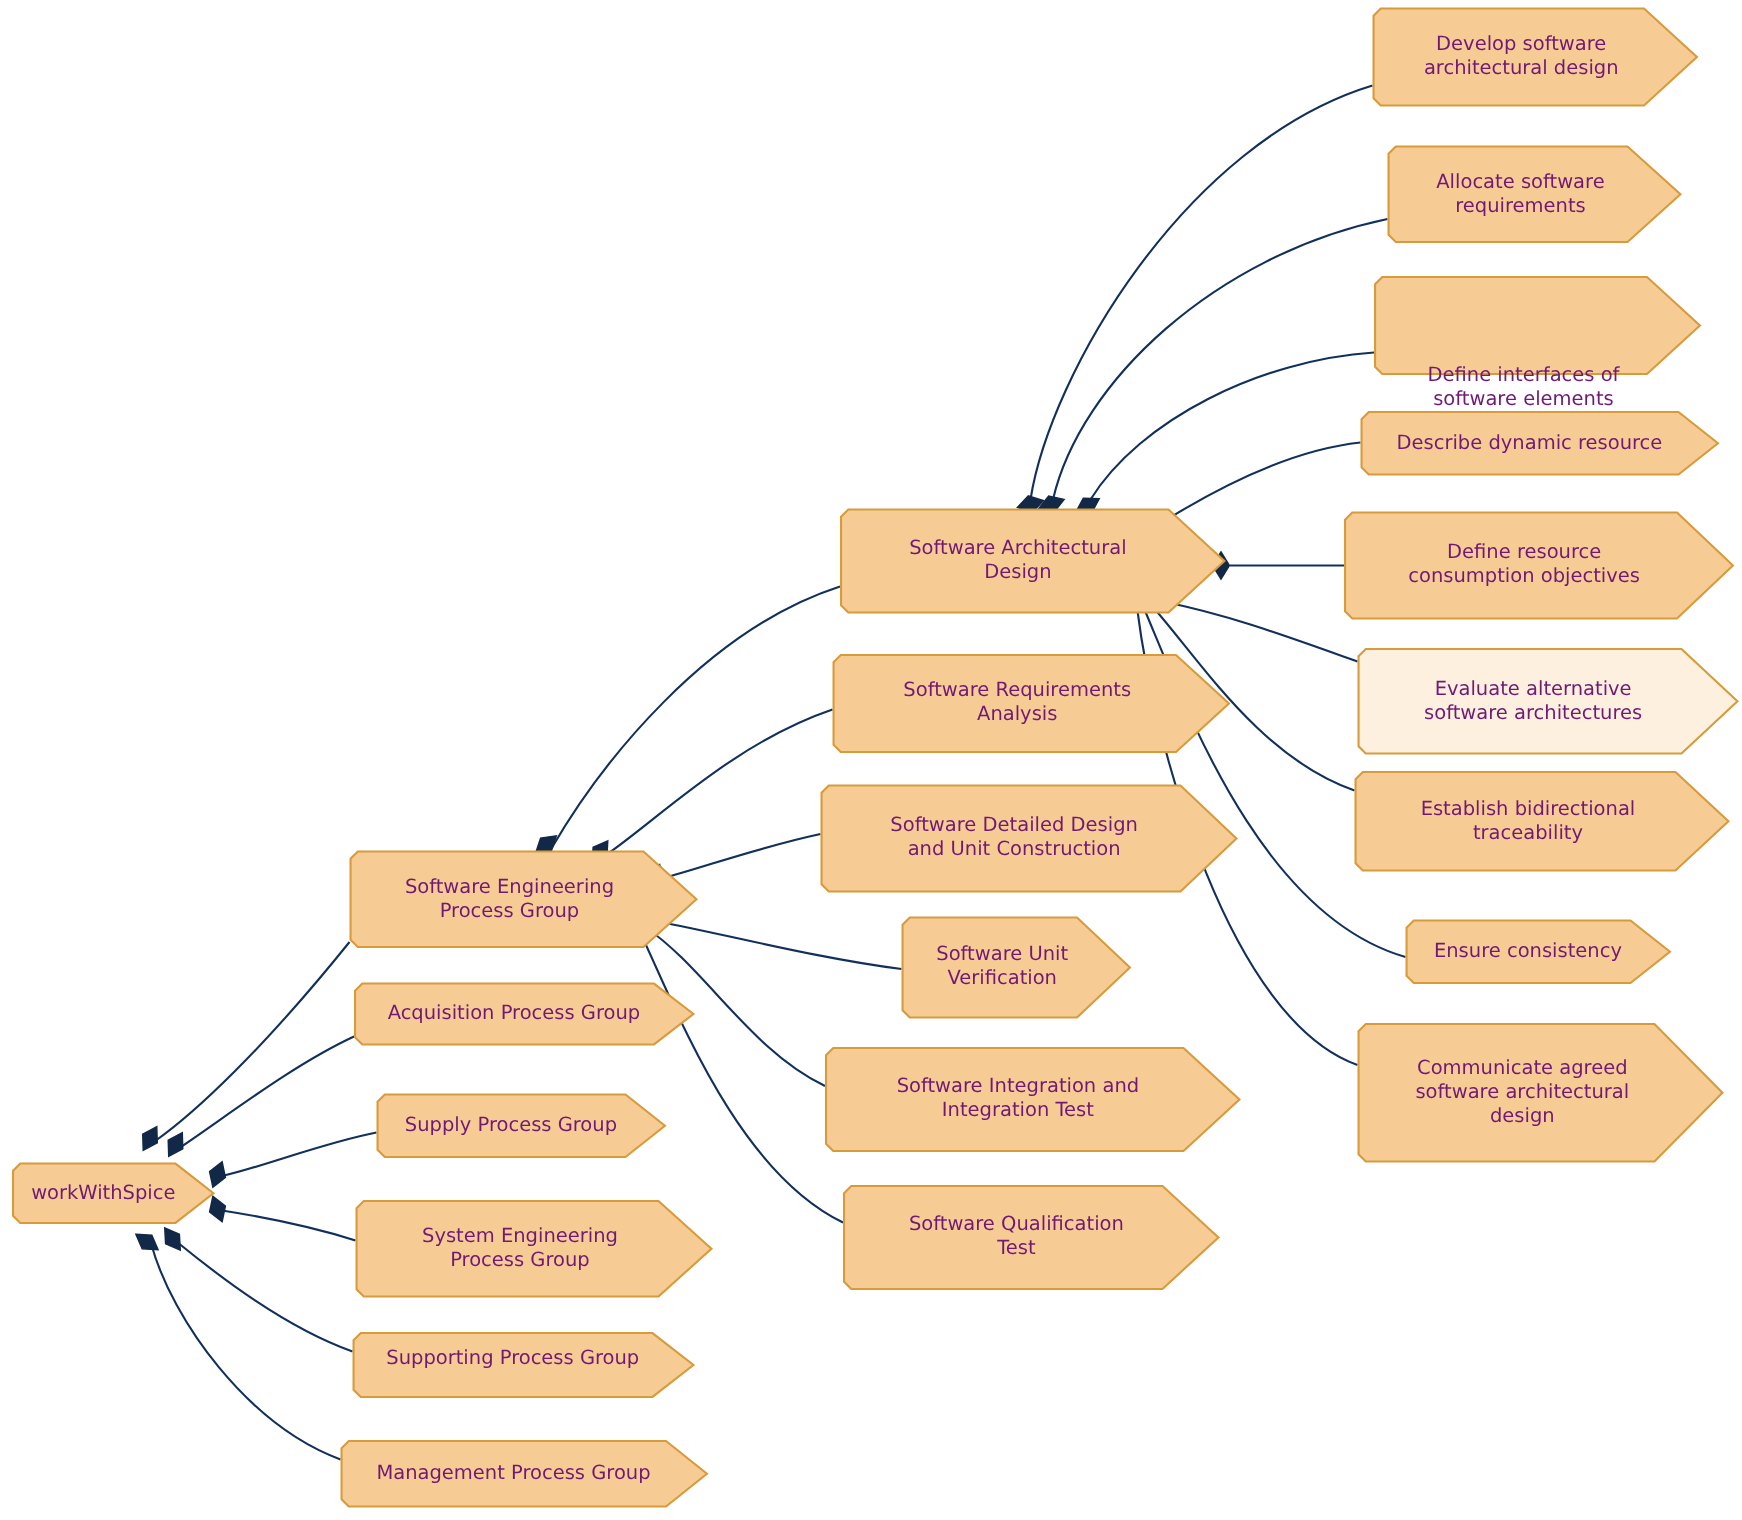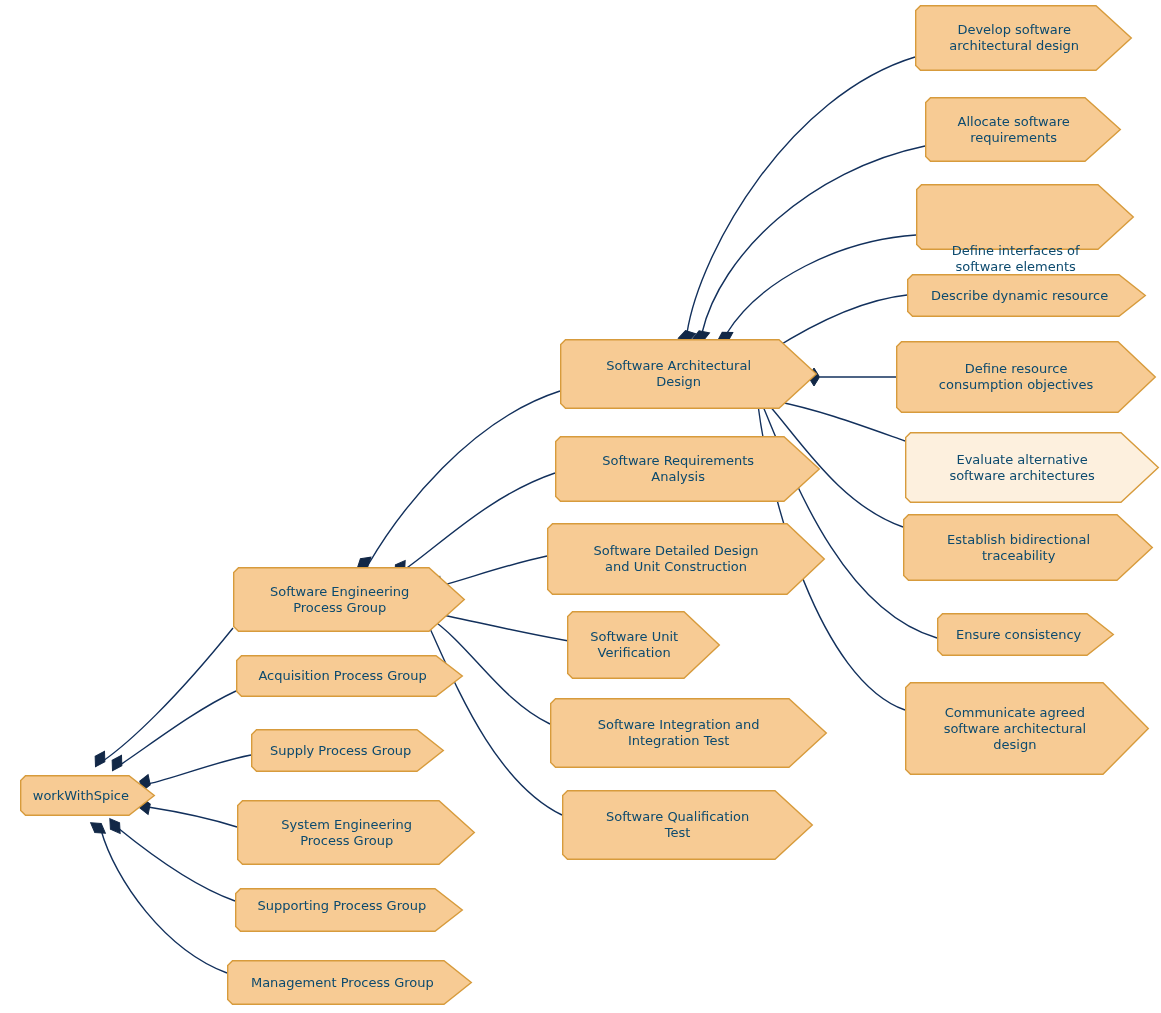--- a/index.html
+++ b/index.html
@@ -42,21 +42,21 @@
     overflow: visible;
   }
   .node-label {
     position: absolute;
     left: 0;
     top: 0;
     display: flex;
     align-items: center;
     justify-content: center;
     text-align: center;
-    color: #0c4a6e;
+    color: #701a75;
     font-size: 13px;
     line-height: 16px;
     white-space: pre-line;
     padding: 0 6px;
     box-sizing: border-box;
     pointer-events: none;
   }
 </style>
 </head>
 <body>
@@ -142,21 +142,21 @@
       <path d="M 762,404 C 790,470 840,610 937,638" fill="none" stroke="#12305c" stroke-width="1.4"></path>
       <g transform="translate(757,401) rotate(-52)">
         <polygon points="0 -9 5.58 0 0 9 -5.58 0" fill="#122847" stroke="#122847" stroke-width="1"></polygon>
       </g>
       <path d="M 758,405 C 770,500 820,680 905,710" fill="none" stroke="#12305c" stroke-width="1.4"></path>
       <g transform="translate(753,402) rotate(-62)">
         <polygon points="0 -9 5.58 0 0 9 -5.58 0" fill="#122847" stroke="#122847" stroke-width="1"></polygon>
       </g>
     </svg>
   <div id="node-layer">
-      <div class="node" style="left: 20px; top: 775px; width: 135px; height: 41px;">
+      <div class="node" style="left: 8px; top: 775px; width: 135px; height: 41px;">
         <svg class="node-shape" width="135" height="41" viewBox="0 0 135 41">
           <path d="M 0.7,5.5 L 5.5,0.7 L 109,0.7 L 134.3,20.5 L 109,40.3 L 5.5,40.3 L 0.7,35.5 Z" fill="#f7cb94" stroke="#d79b3c" stroke-width="1.4" stroke-linejoin="miter"></path>
         </svg>
         <div class="node-label" style="width: 121.8px; height: 41px;">workWithSpice</div>
       </div>
       <div class="node" style="left: 233px; top: 567px; width: 232px; height: 65px;">
         <svg class="node-shape" width="232" height="65" viewBox="0 0 232 65">
           <path d="M 0.7,5.5 L 5.5,0.7 L 196,0.7 L 231.3,32.5 L 196,64.3 L 5.5,64.3 L 0.7,59.5 Z" fill="#f7cb94" stroke="#d79b3c" stroke-width="1.4" stroke-linejoin="miter"></path>
         </svg>
         <div class="node-label" style="width: 213.3px; height: 65px;">Software Engineering
@@ -207,21 +207,21 @@
         <div class="node-label" style="width: 237.2px; height: 70px;">Software Architectural
 Design</div>
       </div>
       <div class="node" style="left: 547px; top: 523px; width: 278px; height: 72px;">
         <svg class="node-shape" width="278" height="72" viewBox="0 0 278 72">
           <path d="M 0.7,5.5 L 5.5,0.7 L 240,0.7 L 277.3,36.0 L 240,71.3 L 5.5,71.3 L 0.7,66.5 Z" fill="#f7cb94" stroke="#d79b3c" stroke-width="1.4" stroke-linejoin="miter"></path>
         </svg>
         <div class="node-label" style="width: 258.2px; height: 72px;">Software Detailed Design
 and Unit Construction</div>
       </div>
-      <div class="node" style="left: 567px; top: 611px; width: 153px; height: 68px;">
+      <div class="node" style="left: 601px; top: 611px; width: 153px; height: 68px;">
         <svg class="node-shape" width="153" height="68" viewBox="0 0 153 68">
           <path d="M 0.7,5.5 L 5.5,0.7 L 117,0.7 L 152.3,34.0 L 117,67.3 L 5.5,67.3 L 0.7,62.5 Z" fill="#f7cb94" stroke="#d79b3c" stroke-width="1.4" stroke-linejoin="miter"></path>
         </svg>
         <div class="node-label" style="width: 134.3px; height: 68px;">Software Unit
 Verification</div>
       </div>
       <div class="node" style="left: 562px; top: 790px; width: 251px; height: 70px;">
         <svg class="node-shape" width="251" height="70" viewBox="0 0 251 70">
           <path d="M 0.7,5.5 L 5.5,0.7 L 213,0.7 L 250.3,35.0 L 213,69.3 L 5.5,69.3 L 0.7,64.5 Z" fill="#f7cb94" stroke="#d79b3c" stroke-width="1.4" stroke-linejoin="miter"></path>
         </svg>

